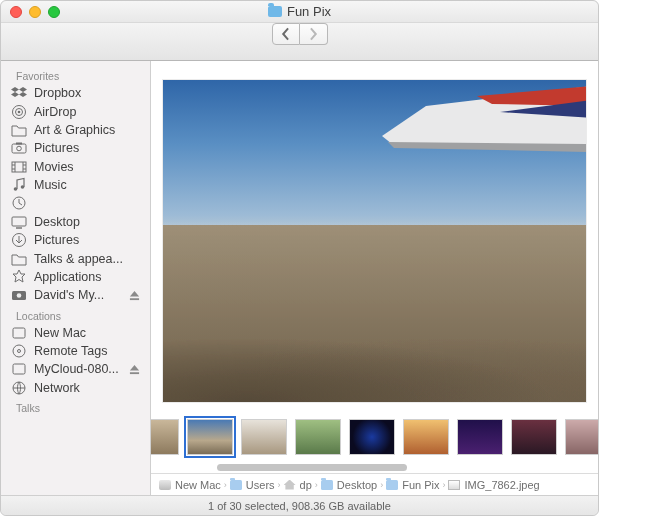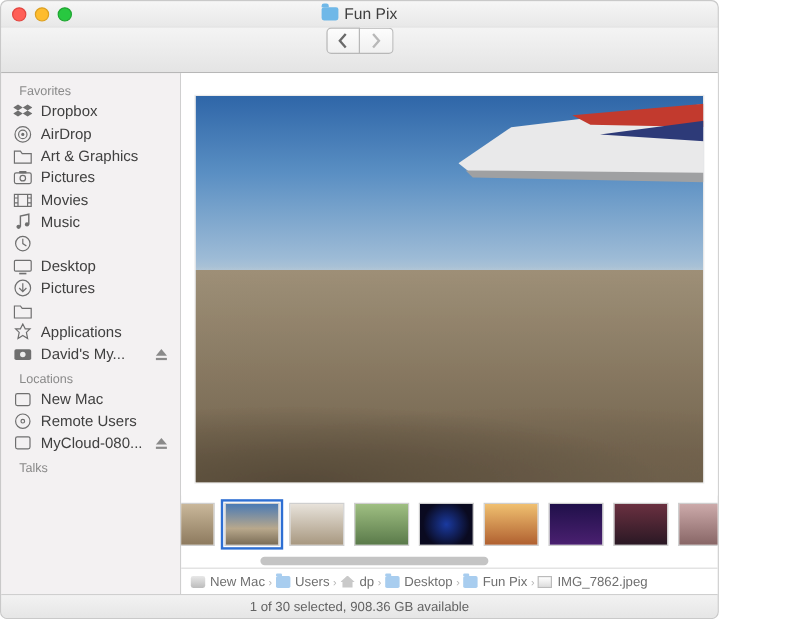--- a/index.html
+++ b/index.html
@@ -280,20 +280,21 @@
             </svg>
           </span>
           <span class="lbl">Pictures</span>
         </div>
       <div class="sb-item">
           <span class="ico">
             <svg viewBox="0 0 16 14">
               <path d="M1 3h5l1.5 2H15v8H1z" fill="none" stroke="#6f6f6f"></path>
             </svg>
           </span>
+          <span class="lbl">Talks &amp; appea...</span>
         </div>
       <div class="sb-item">
           <span class="ico">
             <svg viewBox="0 0 16 16">
               <path d="M8 1l2 4h4l-3 3 1 5-4-2.5L4 13l1-5-3-3h4z" fill="none" stroke="#6f6f6f"></path>
             </svg>
           </span>
           <span class="lbl">Applications</span>
         </div>
       <div class="sb-item">
@@ -320,33 +321,42 @@
           </span>
           <span class="lbl">New Mac</span>
         </div>
       <div class="sb-item">
           <span class="ico">
             <svg viewBox="0 0 16 16">
               <circle cx="8" cy="8" r="6" fill="none" stroke="#6f6f6f"></circle>
               <circle cx="8" cy="8" r="1.5" fill="none" stroke="#6f6f6f"></circle>
             </svg>
           </span>
-          <span class="lbl">Remote Users</span>
+          <span class="lbl">Remote Tags</span>
         </div>
       <div class="sb-item">
           <span class="ico">
             <svg viewBox="0 0 16 14">
               <rect x="2" y="2" width="12" height="10" rx="1.5" fill="none" stroke="#6f6f6f"></rect>
             </svg>
           </span>
           <span class="lbl">MyCloud-080...</span>
           <svg class="ej" viewBox="0 0 12 12">
             <path d="M6 1 11 7H1z" fill="#8a8a8a"></path>
             <rect x="1" y="9" width="10" height="2" fill="#8a8a8a"></rect>
           </svg>
+        </div>
+      <div class="sb-item">
+          <span class="ico">
+            <svg viewBox="0 0 16 16">
+              <circle cx="8" cy="8" r="6" fill="none" stroke="#6f6f6f"></circle>
+              <path d="M2 8h12M8 2c2 3 2 9 0 12M8 2c-2 3-2 9 0 12" fill="none" stroke="#6f6f6f"></path>
+            </svg>
+          </span>
+          <span class="lbl">Network</span>
         </div>
 
       <div class="sb-head">Talks</div>
     </div>
 
     <div class="content">
       <div class="preview">
         <div class="img">
           <div class="sky"></div>
           <div class="haze"></div>

